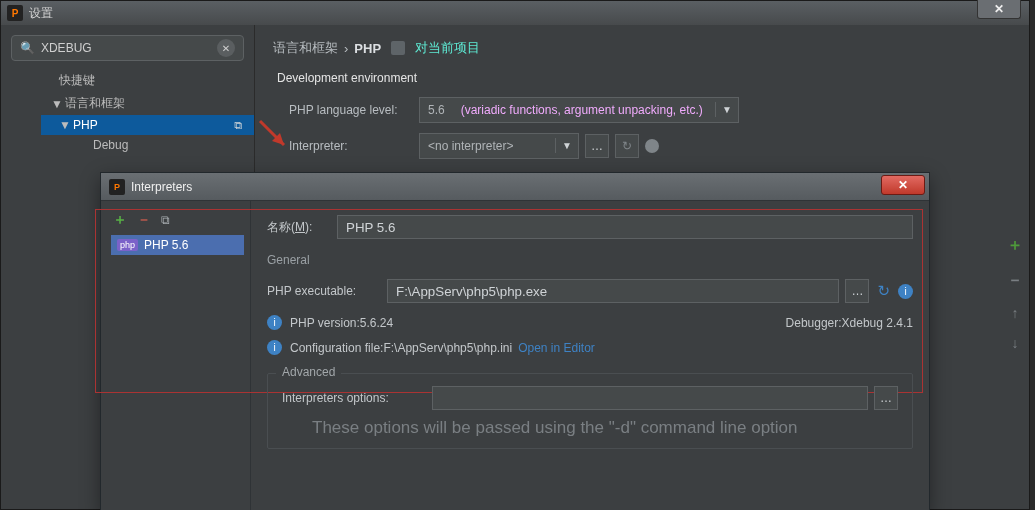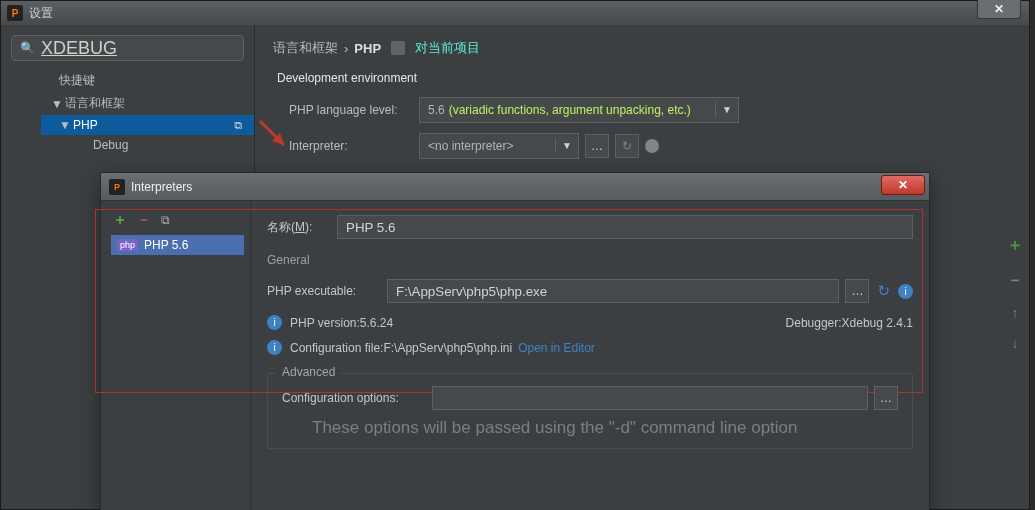--- a/index.html
+++ b/index.html
@@ -10,21 +10,21 @@
 .settings-titlebar { height:24px; background: linear-gradient(#5a5f63,#474a4c); display:flex; align-items:center; padding:0 6px; color:#d4d4d4; }
 .settings-titlebar .app-icon { width:16px; height:16px; margin-right:6px; display:flex; align-items:center; justify-content:center; font-size:10px; color:#ff7700; font-weight:bold; background:#222; border-radius:2px;}
 .settings-titlebar .title { flex:0 0 auto; }
 .settings-titlebar .tabs-blur { flex:1; }
 .win-btn-x { position:absolute; right:8px; top:-2px; width:44px; height:20px; background:#6a6e72; border:1px solid #333; border-top:none; border-radius:0 0 3px 3px; display:flex; align-items:center; justify-content:center; color:#eee; font-weight:bold; font-size:12px; }
 
 .settings-body { display:flex; height:calc(100% - 24px); }
 .settings-sidebar { width:254px; background:#3c3f41; border-right:1px solid #2b2b2b; padding-top:10px; }
 .search-box { margin:0 10px 8px 10px; height:26px; background:#45494a; border:1px solid #5d6163; border-radius:4px; display:flex; align-items:center; padding:0 8px; color:#cfcfcf;}
 .search-box .mag { margin-right:6px; font-size:12px; color:#aeb3b6;}
-.search-box input { flex:1; background:transparent; border:none; color:#cfcfcf; font-size:18px; outline:none;text-decoration:underline;}
+.search-box input { flex:1; background:transparent; border:none; color:#cfcfcf; font-size:12px; outline:none;}
 .search-box .clear { width:18px; height:18px; border-radius:50%; background:#5a5e60; display:flex; align-items:center; justify-content:center; color:#cfcfcf; font-size:10px;}
 
 .tree { padding-left:24px;margin-left:16px; }
 .tree-item { padding:3px 6px 3px 10px; display:flex; align-items:center; }
 .tree-item .tri { width:10px; text-align:center; color:#bcbcbc; margin-right:4px;}
 .tree-item.level1 { padding-left:18px; }
 .tree-item.level3 { padding-left:52px; }
 .tree-item.selected { background:#0d5a9c; color:#fff; position:relative;}
 .tree-item.selected::after { content:""; position:absolute; right:0; top:0; bottom:0; width:2px; }
 .tree-item .copy-icon { margin-left:auto; margin-right:6px; color:#cdd3d7; font-size:11px;}
@@ -34,21 +34,21 @@
 .crumbs .bold { font-weight:bold; color:#dcdfe2;}
 .crumbs .proj-badge { width:14px; height:14px; background:#5e6468; border-radius:2px; display:inline-block; margin:0 4px;}
 .crumbs .dim{ color:#5eead4;}
 .section-label { color:#e5e5e5; margin:8px 0 12px 4px;}
 
 .form-row { display:flex; align-items:center; margin-bottom:10px; padding-left:16px;}
 .form-row label { width:130px; color:#b8bdc1;}
 .select { height:24px; background:#45494a; border:1px solid #5d6163; display:flex; align-items:center; padding:12px 8px; color:#b0b4b7; position:relative;}
 .select .caret { position:absolute; right:6px; top:4px; font-size:10px; color:#cfd3d6; border-left:1px solid #5d6163; padding-left:6px; height:15px; display:flex; align-items:center;}
 .lang-level { width:320px;}
-.lang-level .hint{ color:#bef264; margin-left:4px;}
+.lang-level .hint{ color:#f0abfc; margin-left:16px;}
 .interpreter-select { width:160px;}
 .dots-btn, .icon-btn { width:24px; height:24px; background:#45494a; border:1px solid #5d6163; margin-left:6px; display:flex; align-items:center; justify-content:center; color:#cfd3d6; font-size:12px;}
 .reload-icon { color:#7f8589;}
 .info-bullet { width:14px; height:14px; border-radius:50%; background:#7f8589; margin-left:6px;}
 
 .arrow-annotation { position:absolute; left:257px; top:118px; width:0;height:0; }
 .arrow-annotation svg{ overflow:visible;}
 
 .right-gutter { position:absolute; right:4px; top:210px; width:20px; display:flex; flex-direction:column; gap:14px; align-items:center;}
 .right-gutter .g { font-size:16px; font-weight:bold;}
@@ -230,21 +230,21 @@
       <div class="info-line">
         <span class="info-blue">i</span>
         <span>Configuration file: </span>
         <span>F:\AppServ\php5\php.ini</span>
         <span class="link">Open in Editor</span>
       </div>
 
       <div class="adv-group">
         <span class="legend">Advanced</span>
         <div class="adv-row">
-          <label>Configuration options:</label>
+          <label>Interpreters options:</label>
           <div class="adv-input"></div>
           <div class="pill" style="margin-left:6px">…</div>
         </div>
         <div class="hint-text">These options will be passed using the "-d" command line option</div>
       </div>
     </div>
   </div>
 </div>
 
 </body></html>

